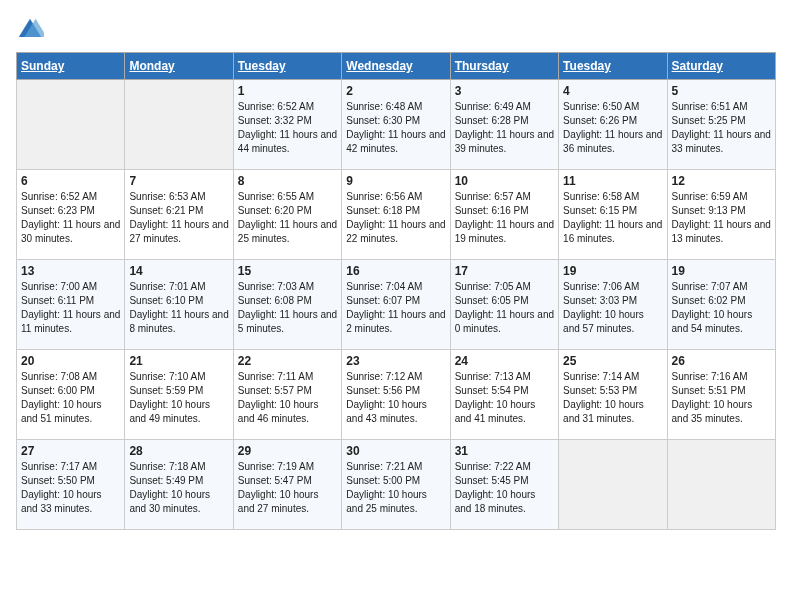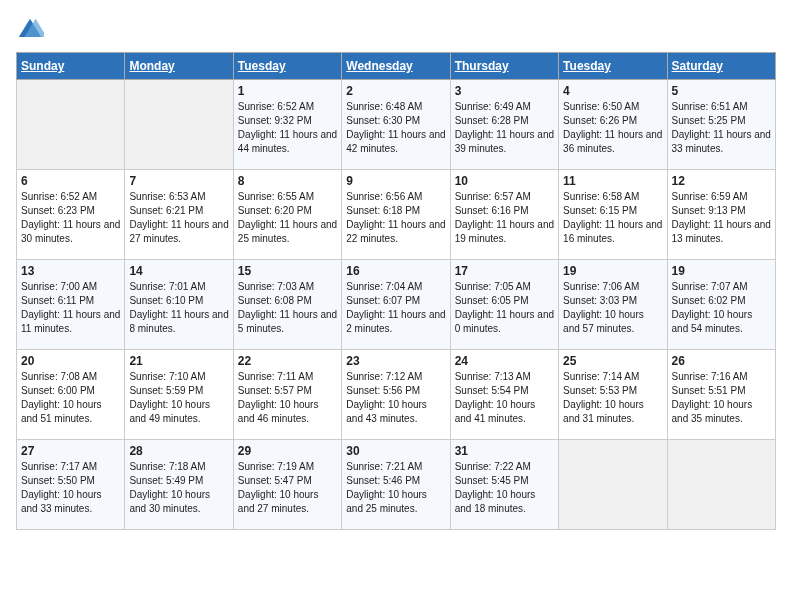--- a/index.html
+++ b/index.html
@@ -124,21 +124,21 @@
         <th>Saturday</th>
       </tr>
   </thead>
   <tbody>
   <tr>
         <td class="empty"></td>
         <td class="empty"></td>
         <td>
           <span class="day-num">1</span>
           <div class="cell-text">Sunrise: 6:52 AM</div>
-          <div class="cell-text">Sunset: 9:32 PM</div>
+          <div class="cell-text">Sunset: 3:32 PM</div>
           <div class="cell-text">Daylight: 11 hours and 44 minutes.</div>
         </td>
         <td>
           <span class="day-num">2</span>
           <div class="cell-text">Sunrise: 6:48 AM</div>
           <div class="cell-text">Sunset: 6:30 PM</div>
           <div class="cell-text">Daylight: 11 hours and 42 minutes.</div>
         </td>
         <td>
           <span class="day-num">3</span>
@@ -306,21 +306,21 @@
         </td>
         <td>
           <span class="day-num">29</span>
           <div class="cell-text">Sunrise: 7:19 AM</div>
           <div class="cell-text">Sunset: 5:47 PM</div>
           <div class="cell-text">Daylight: 10 hours and 27 minutes.</div>
         </td>
         <td>
           <span class="day-num">30</span>
           <div class="cell-text">Sunrise: 7:21 AM</div>
-          <div class="cell-text">Sunset: 5:46 PM</div>
+          <div class="cell-text">Sunset: 5:00 PM</div>
           <div class="cell-text">Daylight: 10 hours and 25 minutes.</div>
         </td>
         <td>
           <span class="day-num">31</span>
           <div class="cell-text">Sunrise: 7:22 AM</div>
           <div class="cell-text">Sunset: 5:45 PM</div>
           <div class="cell-text">Daylight: 10 hours and 18 minutes.</div>
         </td>
         <td class="empty"></td>
         <td class="empty"></td>

